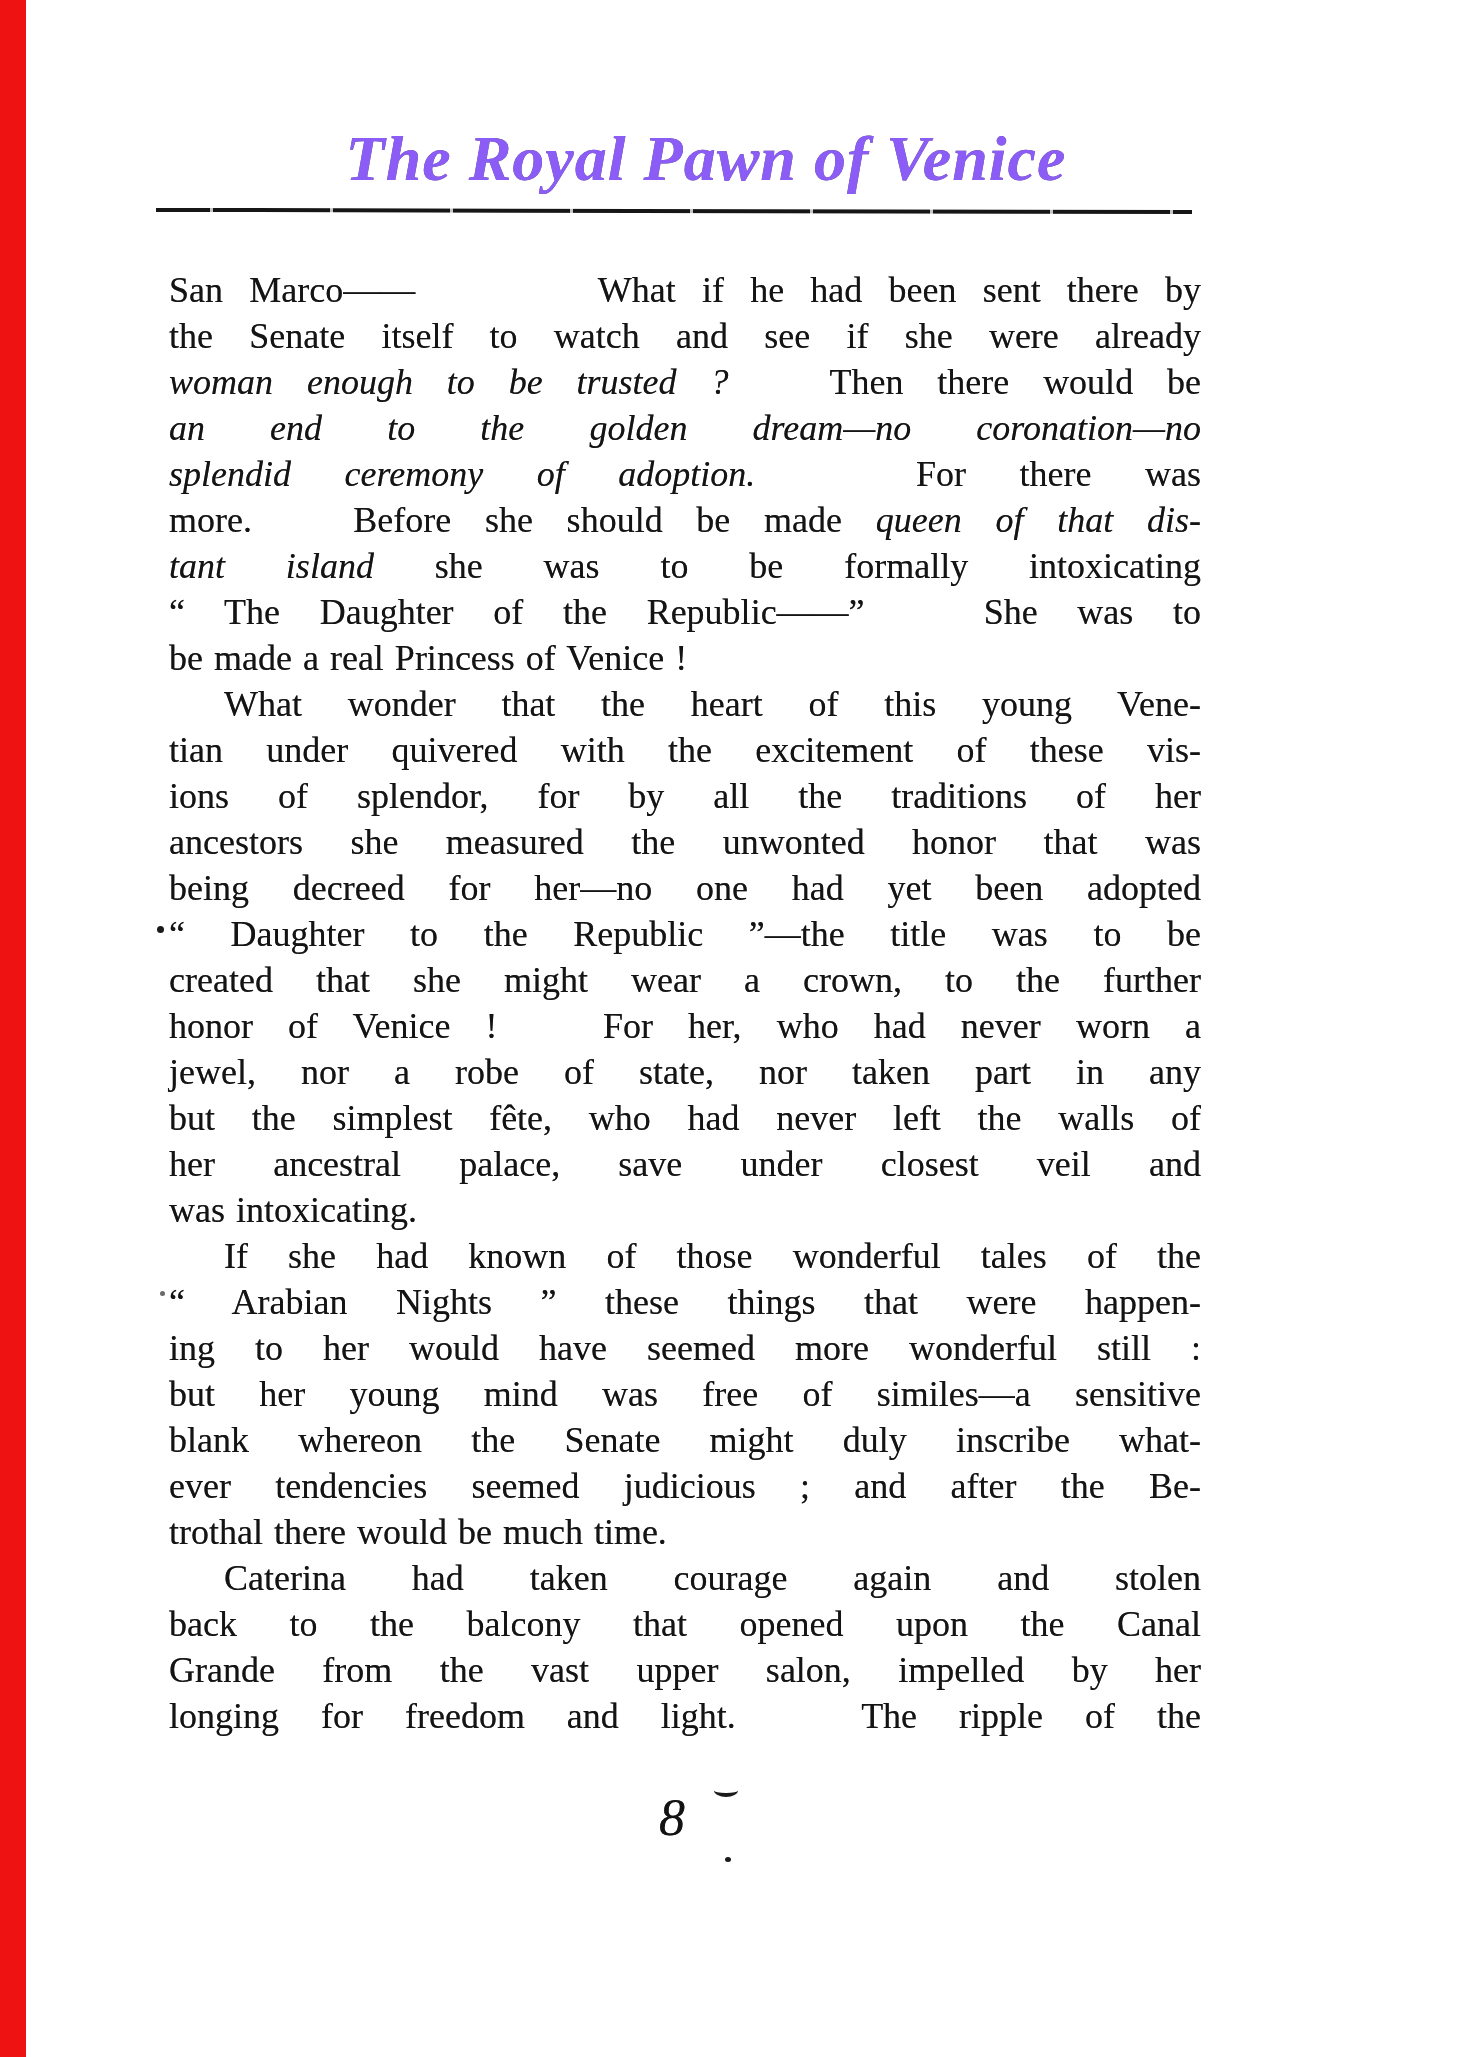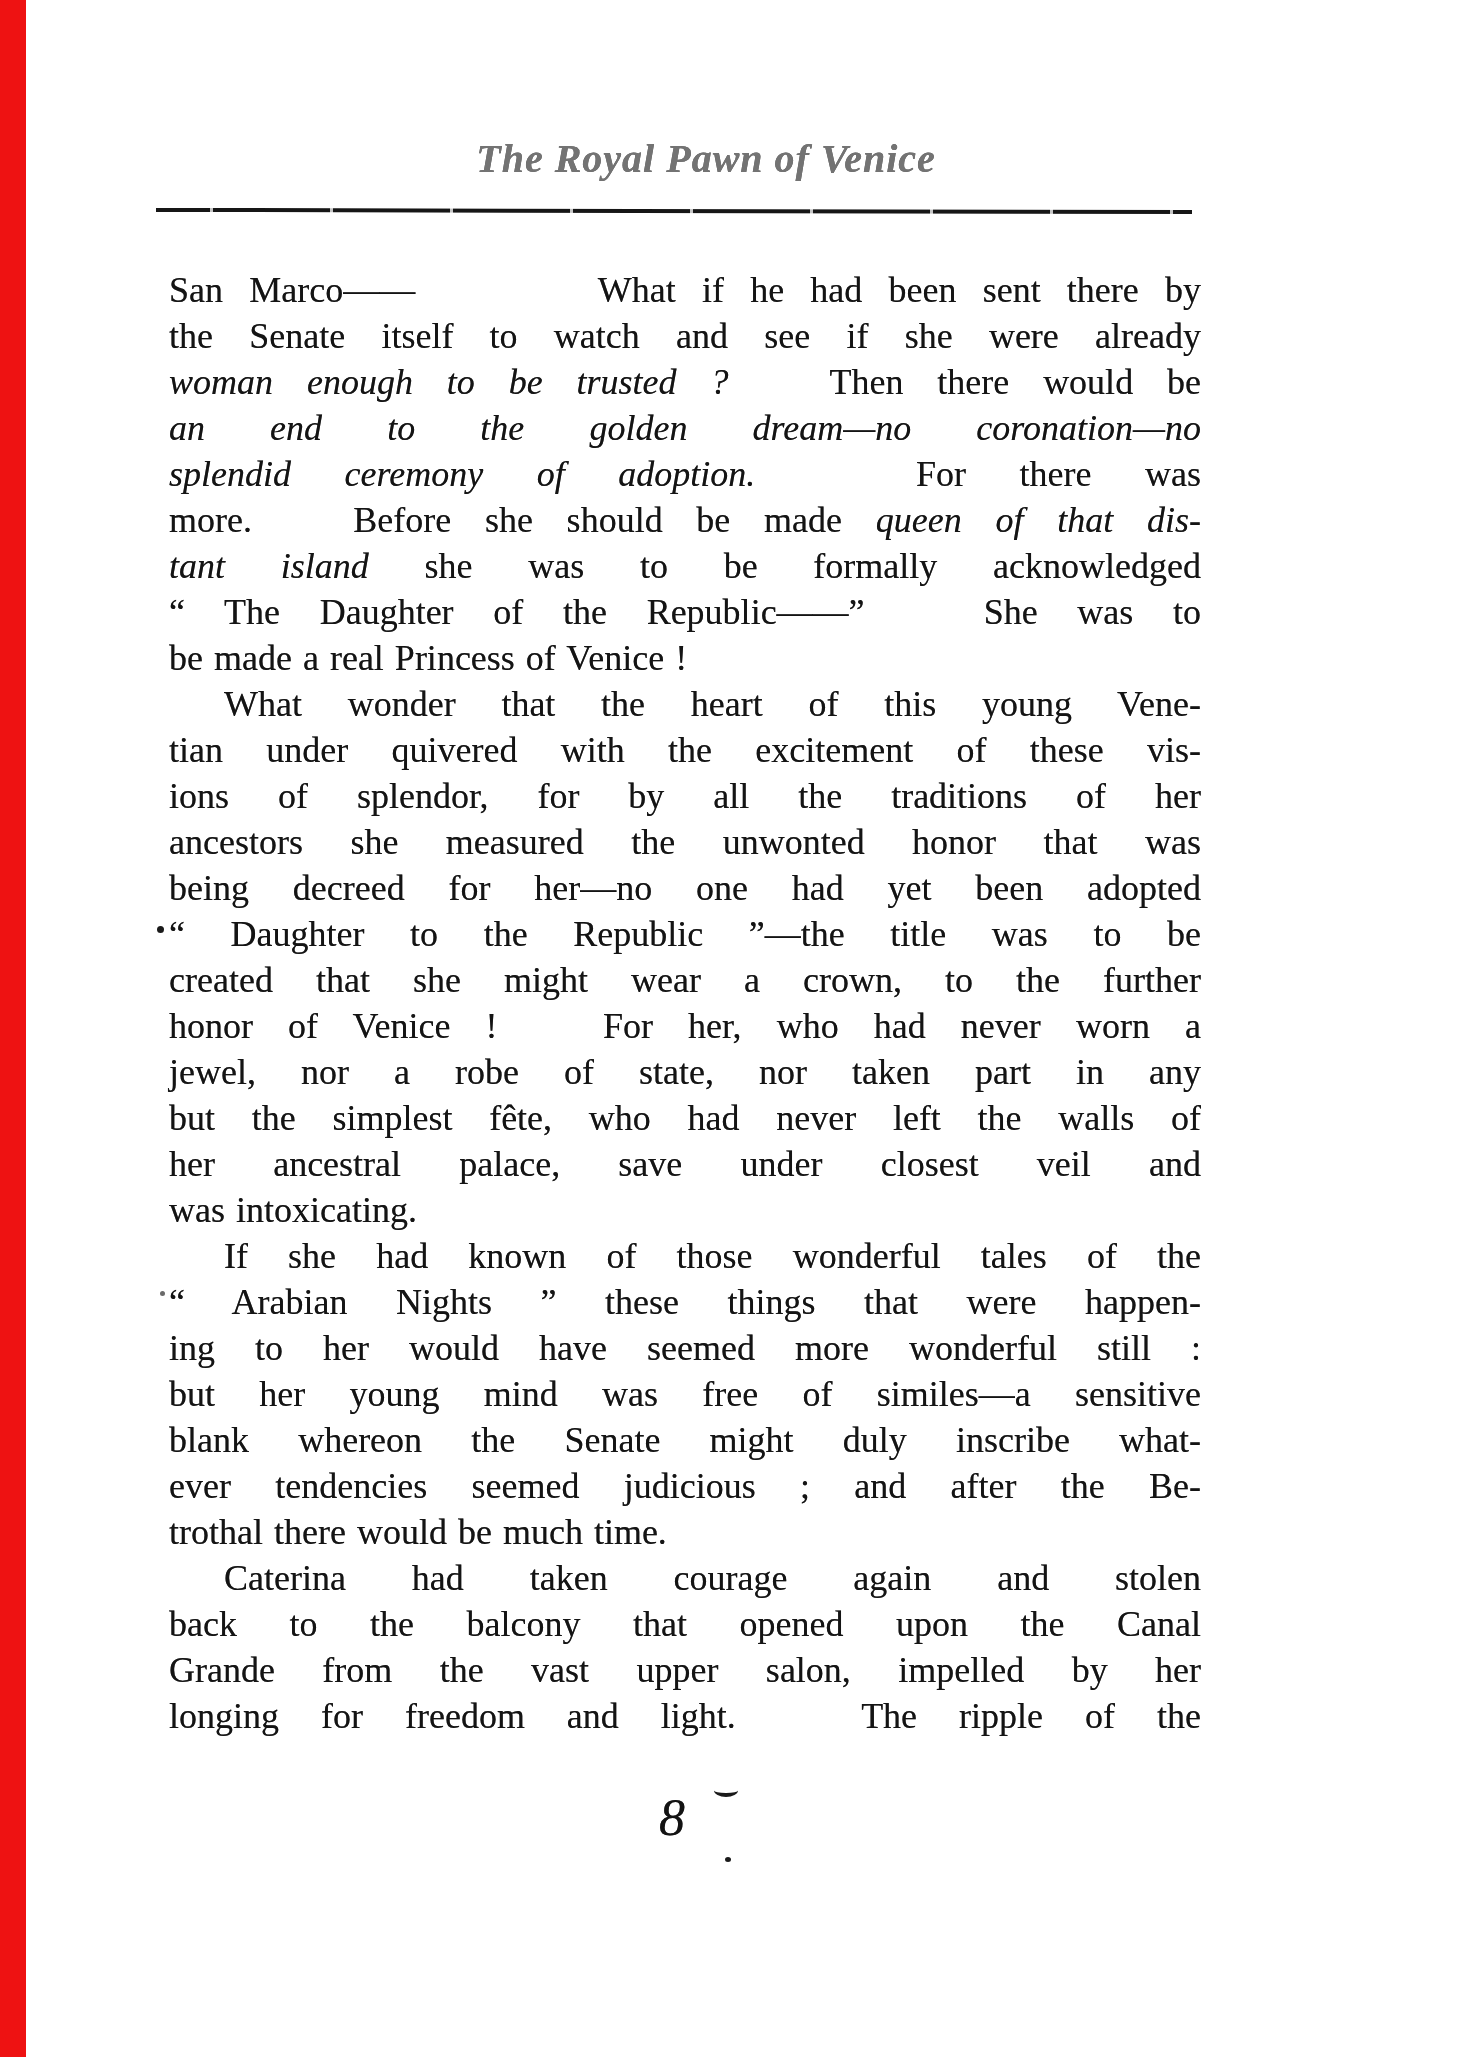--- a/index.html
+++ b/index.html
@@ -12,24 +12,24 @@
   }
   .edge-strip{
     position:absolute;left:0;top:0;width:26px;height:100%;
   }
   .running-head{
     position:absolute;
     left:160px;top:126px;width:1032px;
     padding-left:30px;
     text-align:center;
     font-style:italic;font-weight:bold;
-    font-size:40px;line-height:66px;
+    font-size:64px;line-height:66px;
     letter-spacing:1px;
     white-space:nowrap;
-    color:#737373;
+    color:#8b5cf6;
     text-shadow:0 0 .6px rgba(0,0,0,.65);
   }
   .title-rule{
     position:absolute;left:156px;top:209px;width:1036px;height:4px;
     background:
       repeating-linear-gradient(90deg,#161616 0 54px,rgba(22,22,22,.25) 54px 57px,#161616 57px 120px);
     transform:rotate(.12deg);
   }
   .body-text{
     position:absolute;left:160px;top:267px;width:1032px;
@@ -73,21 +73,21 @@
 
   <div class="title-rule"></div>
 
   <div class="body-text" id="body-text" style="color: rgb(20, 20, 20);">
       <div class="ln j"><span>San Marco——&nbsp;&nbsp;&nbsp;&nbsp;&nbsp;&nbsp; What if he had been sent there by</span></div>
       <div class="ln j"><span>the Senate itself to watch and see if she were already</span></div>
       <div class="ln j"><em>woman enough to be trusted ?</em><span>&nbsp;&nbsp; Then there would be</span></div>
       <div class="ln j"><em>an end to the golden dream—no coronation—no</em></div>
       <div class="ln j"><em>splendid ceremony of adoption.</em><span>&nbsp;&nbsp; For there was</span></div>
       <div class="ln j"><span>more.&nbsp;&nbsp; Before she should be made </span><em>queen of that dis-</em></div>
-      <div class="ln j"><em>tant island</em><span> she was to be formally acknowledged</span></div>
+      <div class="ln j"><em>tant island</em><span> she was to be formally intoxicating</span></div>
       <div class="ln j"><span>“ The Daughter of the Republic——”&nbsp;&nbsp; She was to</span></div>
       <div class="ln l"><span>be made a real Princess of Venice !</span></div>
       <div class="ln j ind"><span>What wonder that the heart of this young Vene-</span></div>
       <div class="ln j"><span>tian under quivered with the excitement of these vis-</span></div>
       <div class="ln j"><span>ions of splendor, for by all the traditions of her</span></div>
       <div class="ln j"><span>ancestors she measured the unwonted honor that was</span></div>
       <div class="ln j"><span>being decreed for her—no one had yet been adopted</span></div>
       <div class="ln j"><span>“ Daughter to the Republic ”—the title was to be</span></div>
       <div class="ln j"><span>created that she might wear a crown, to the further</span></div>
       <div class="ln j"><span>honor of Venice !&nbsp;&nbsp; For her, who had never worn a</span></div>

